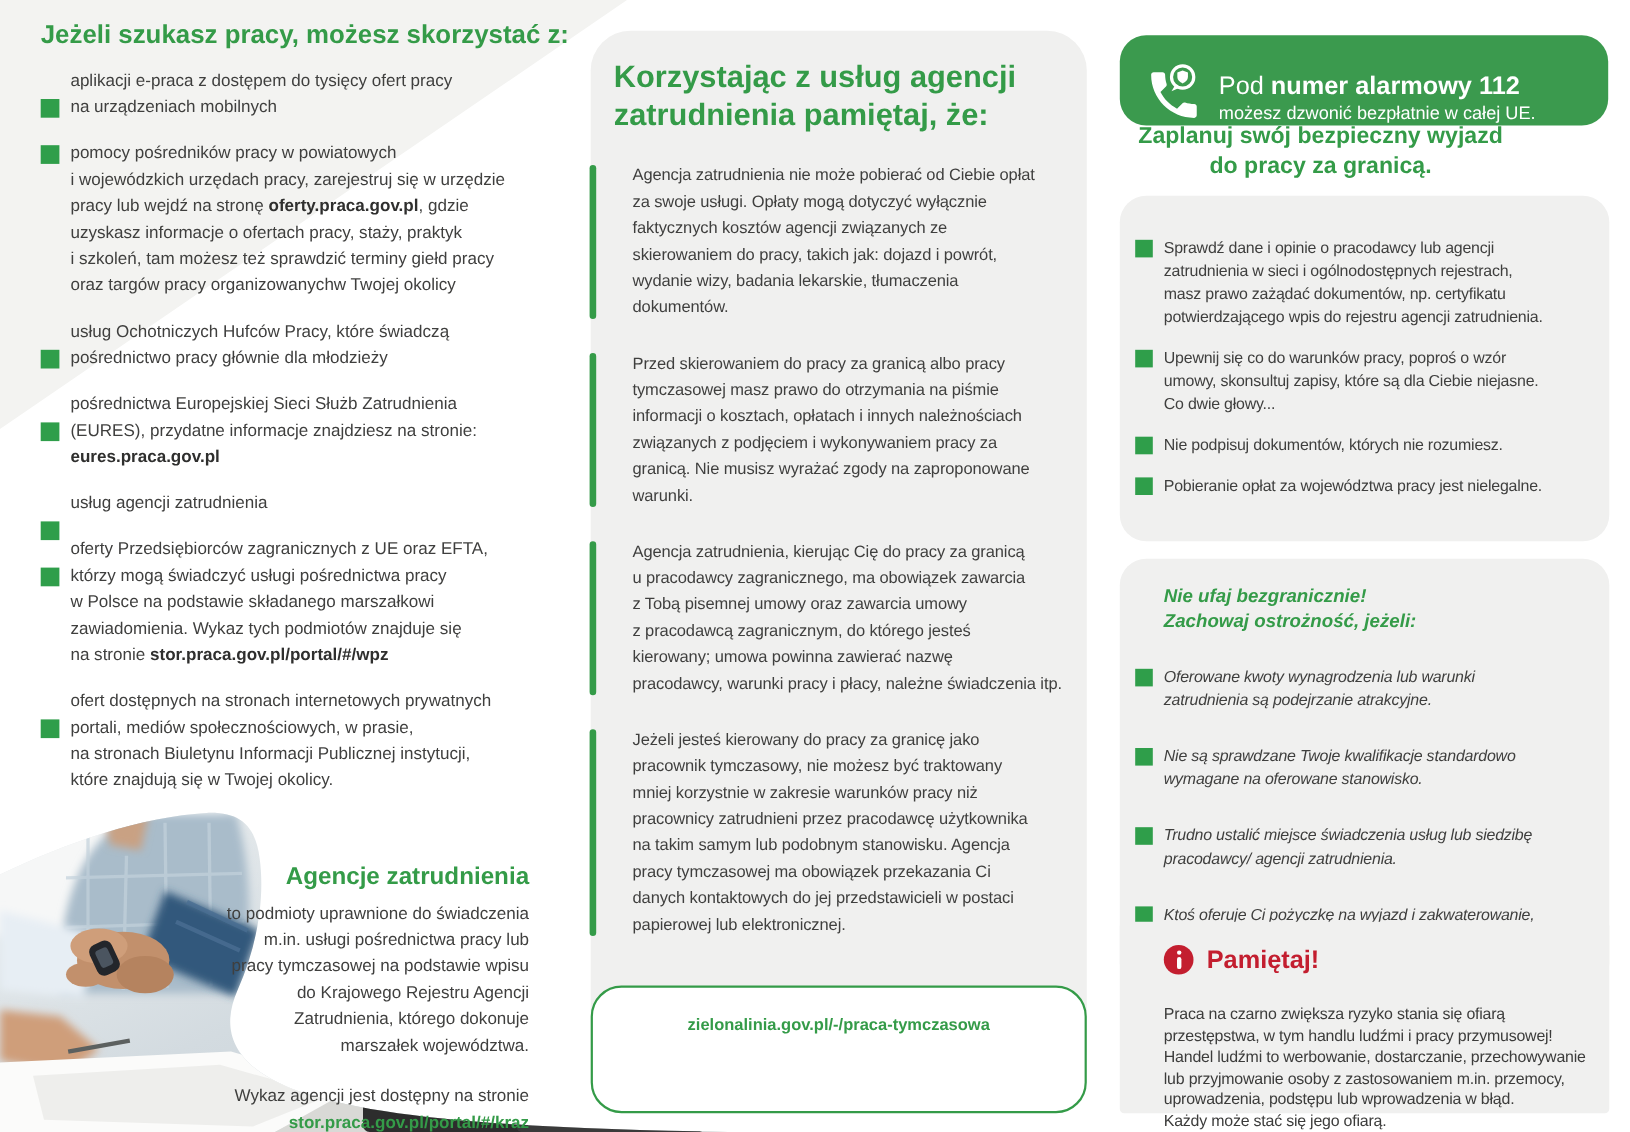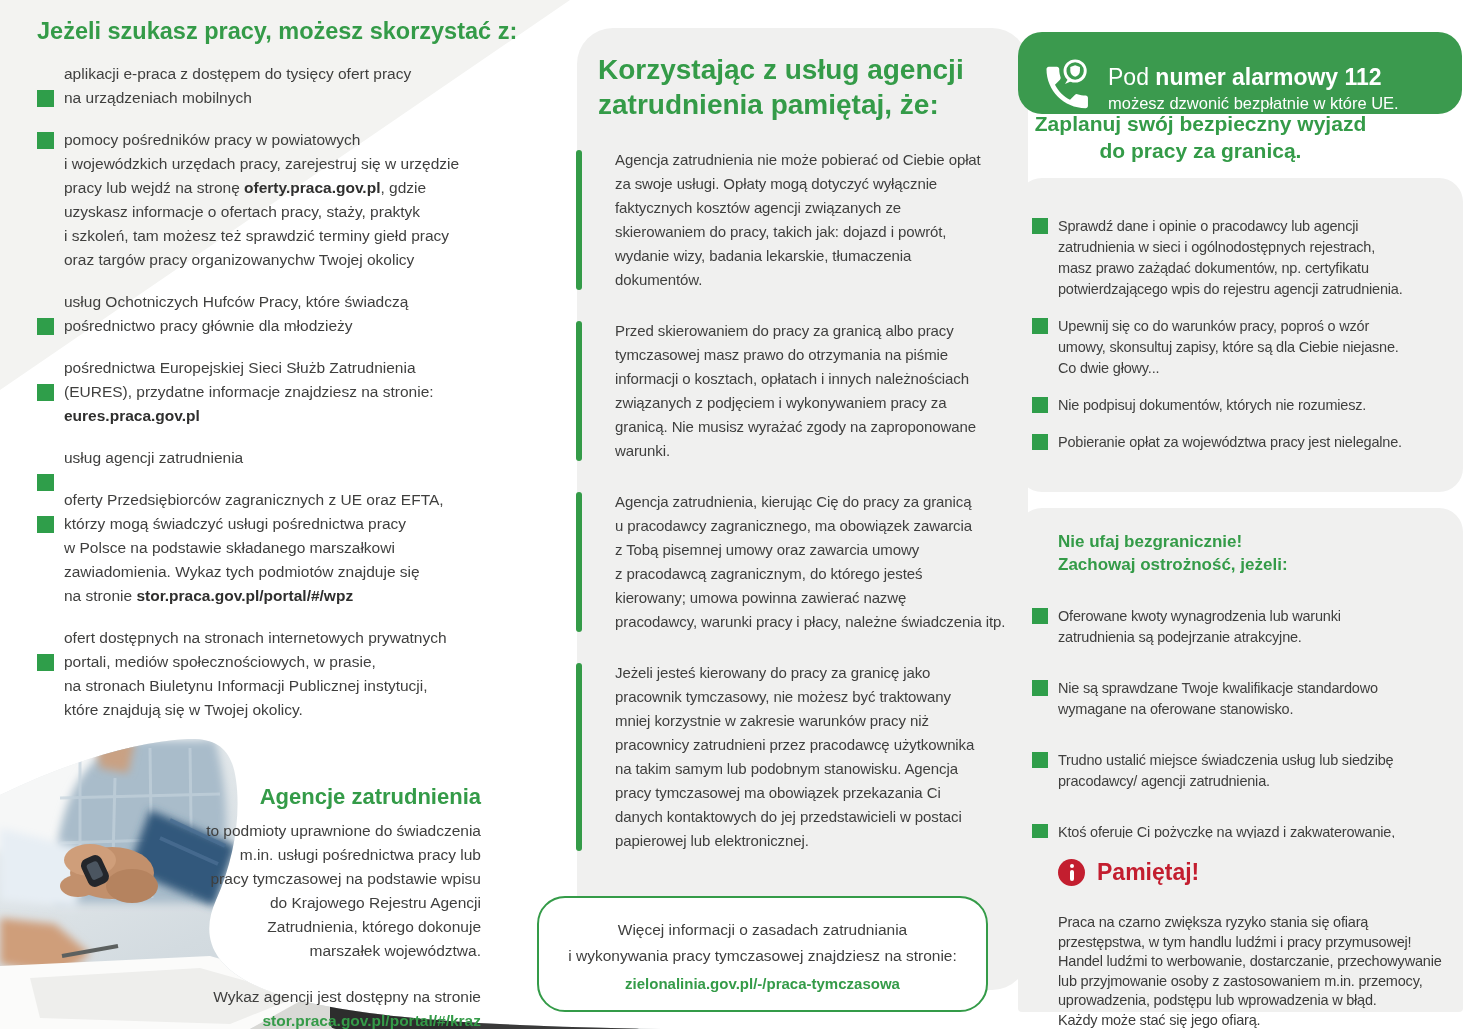--- a/index.html
+++ b/index.html
@@ -35,21 +35,21 @@
 
   .photo-blob{position:absolute;left:0;top:728px;width:662px;height:301px;}
 
   .agencies{position:absolute;left:120px;top:784px;width:361px;text-align:right;}
   .agencies h2{font-size:22px;font-weight:bold;color:var(--green);margin-bottom:9px;}
   .agencies .body{font-size:15.5px;line-height:24px;}
   .agencies .note{font-size:15.5px;line-height:24px;margin-top:22px;}
   .agencies .link{font-size:15.5px;font-weight:bold;color:var(--green);line-height:24px;}
 
   
-  .mid-box{position:absolute;left:537px;top:28px;width:451px;height:962px;background:var(--box-gray);border-radius:36px;margin-left:40px;}
+  .mid-box{position:absolute;left:537px;top:28px;width:451px;height:962px;background:var(--box-gray);border-radius:36px;}
   .mid-box h2{padding:24px 18px 0 21px;font-size:28px;line-height:35px;font-weight:bold;color:var(--green);}
   .para{position:relative;margin-top:27px;padding:0 8px 0 38px;}
   .para:first-of-type{margin-top:26px;}
   .para .bar{position:absolute;left:-1px;top:2px;bottom:2px;width:6px;border-radius:4px;background:var(--green);}
   .para .txt{font-size:15px;line-height:24px;letter-spacing:-0.1px;}
 
   .info-box{position:absolute;left:537px;top:896px;width:451px;height:116px;background:#fff;
     border:2px solid var(--green);border-radius:28px;text-align:center;padding-top:19px;}
   .info-box .txt{font-size:15.5px;line-height:26px;}
   .info-box .link{display:block;margin-top:2px;font-size:15px;line-height:26px;font-weight:bold;color:var(--green);}
@@ -61,21 +61,21 @@
   .banner .l1{font-size:23px;line-height:28px;font-weight:normal;}
   .banner .l1 b{font-weight:bold;}
   .banner .l2{font-size:16.5px;line-height:22px;margin-top:1px;}
 
   .plan-title{position:absolute;left:978px;top:110px;width:445px;text-align:center;
     font-size:21px;line-height:27px;font-weight:bold;color:var(--green);}
 
   .gray-box{position:absolute;left:1018px;width:445px;background:var(--box-gray);border-radius:24px;
     padding:22px 18px 0 40px;}
   .gray-box.b1{top:178px;height:314px;}
-  .gray-box.b2{top:508px;height:392px;}
+  .gray-box.b2{top:508px;height:392px;font-style:italic;}
   .gray-box h3{font-size:17px;line-height:23px;font-weight:bold;color:var(--green);}
   .rbullet{position:relative;margin-top:16px;font-size:14.5px;line-height:21px;letter-spacing:-0.2px;}
   .rbullet .sq{position:absolute;left:-26px;top:2px;width:16px;height:16px;background:var(--sq-green);}
   .gray-box.b2 .rbullet{margin-top:30px;}
 
   .remember{position:absolute;left:1018px;top:838px;width:445px;height:174px;background:var(--box-gray);
     border-radius:4px;padding:21px 18px 0 40px;}
   .rem-head{display:flex;align-items:center;}
   .info-i{position:relative;width:27px;height:27px;border-radius:50%;background:var(--red);margin-right:12px;flex:0 0 auto;}
   .info-i::before{content:"";position:absolute;left:11.5px;top:5px;width:4px;height:4px;border-radius:50%;background:#fff;}
@@ -199,36 +199,35 @@
       <div class="bar"></div>
       <div class="txt">Agencja zatrudnienia, kierując Cię do pracy za granicą<br>u pracodawcy zagranicznego, ma obowiązek zawarcia<br>z Tobą pisemnej umowy oraz zawarcia umowy<br>z pracodawcą zagranicznym, do którego jesteś<br>kierowany; umowa powinna zawierać nazwę<br>pracodawcy, warunki pracy i płacy, należne świadczenia itp.</div>
     </div>
     <div class="para">
       <div class="bar"></div>
       <div class="txt">Jeżeli jesteś kierowany do pracy za granicę jako<br>pracownik tymczasowy, nie możesz być traktowany<br>mniej korzystnie w zakresie warunków pracy niż<br>pracownicy zatrudnieni przez pracodawcę użytkownika<br>na takim samym lub podobnym stanowisku. Agencja<br>pracy tymczasowej ma obowiązek przekazania Ci<br>danych kontaktowych do jej przedstawicieli w postaci<br>papierowej lub elektronicznej.</div>
     </div>
   </section>
 
   <section class="info-box">
-    <div class="txt">Więcej informacji o zasadach zatrudniania<br>i wykonywania pracy tymczasowej znajdziesz na stronie:</div>
     <span class="link">zielonalinia.gov.pl/-/praca-tymczasowa</span>
   </section>
 
   <section class="banner">
     <span class="icon">
       <svg width="54" height="54" viewBox="0 0 56 56" xmlns="http://www.w3.org/2000/svg">
         <path d="M17.6 29.8c3.4 6.7 8.9 12.2 15.6 15.6l5.2-5.2c.6-.6 1.6-.9 2.4-.6 2.7.9 5.6 1.4 8.6 1.4 1.3 0 2.4 1.1 2.4 2.4v8.3c0 1.3-1.1 2.4-2.4 2.4-22.4 0-40.6-18.2-40.6-40.6 0-1.3 1.1-2.4 2.4-2.4h8.4c1.3 0 2.4 1.1 2.4 2.4 0 3 .5 5.9 1.4 8.6.2.8.1 1.8-.6 2.4l-5.2 5.3z" fill="#ffffff"></path>
         <circle cx="38.5" cy="15.5" r="10.5" fill="none" stroke="#ffffff" stroke-width="3"></circle>
         <path d="M31 24 L28 29 L35 26 Z" fill="#ffffff"></path>
         <path d="M38.5 9.5 L43.5 11.4 V15.2 C43.5 18.6 41.2 20.6 38.5 21.6 C35.8 20.6 33.5 18.6 33.5 15.2 V11.4 Z" fill="#ffffff"></path>
       </svg>
     </span>
     <div>
       <div class="l1">Pod <b>numer alarmowy 112</b></div>
-      <div class="l2">możesz dzwonić bezpłatnie w które UE.</div>
+      <div class="l2">możesz dzwonić bezpłatnie w całej UE.</div>
     </div>
   </section>
 
   <h2 class="plan-title">Zaplanuj swój bezpieczny wyjazd<br>do pracy za granicą.</h2>
 
   <section class="gray-box b1">
     <div class="rbullet">
       <span class="sq"></span>
       <div>Sprawdź dane i opinie o pracodawcy lub agencji<br>zatrudnienia w sieci i ogólnodostępnych rejestrach,<br>masz prawo zażądać dokumentów, np. certyfikatu<br>potwierdzającego wpis do rejestru agencji zatrudnienia.</div>
     </div>

